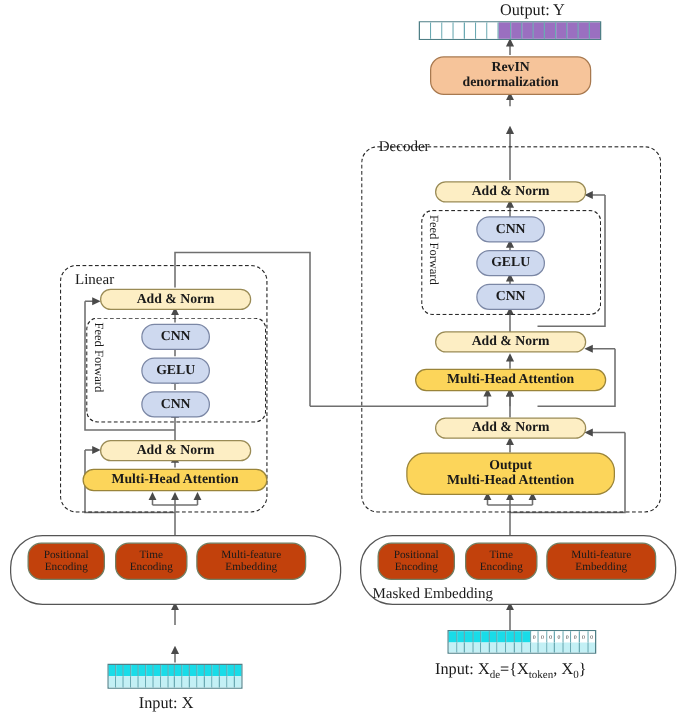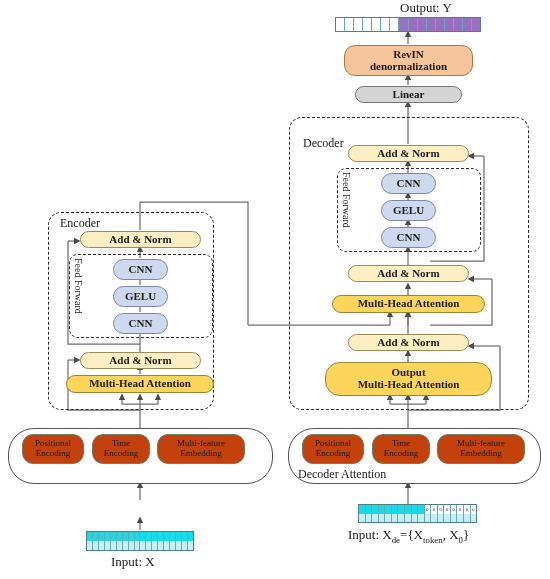--- a/index.html
+++ b/index.html
@@ -143,24 +143,23 @@
         <div class="cell pu" style="background: rgb(154, 111, 192);"></div>
         <div class="cell pu" style="background: rgb(154, 111, 192);"></div>
       </div>
     </div>
 
   <div class="box rnd c-revin" style="left:344px;top:45px;width:129px;height:31px;flex-direction:column;">
     <span class="t11">RevIN</span>
     <span class="t11">denormalization</span>
   </div>
 
-  <div class="box pill c-linear t11" style="left:355px;top:86px;width:107px;height:17px;">Linear</div>
 
   <div class="dash" style="left:289px;top:117px;width:240px;height:293px;"></div>
-  <div class="lbl t12" style="left:303px;top:136px;">Decoder</div>
+  <div class="lbl t12" style="left:303px;top:110px;">Decoder</div>
 
   <div class="box pill c-addnorm t11" style="left:348px;top:145px;width:121px;height:17px;">Add &amp; Norm</div>
 
   <div class="dash dash-ff" style="left:337px;top:168px;width:144px;height:84px;"></div>
   <div class="vlbl t10" style="left:352px;top:172px;transform:rotate(90deg);">Feed Forward</div>
 
   <div class="box rnd c-cnn t11" style="left:381px;top:173px;width:55px;height:21px;">CNN</div>
   <div class="box rnd c-cnn t11" style="left:381px;top:200px;width:55px;height:21px;">GELU</div>
   <div class="box rnd c-cnn t11" style="left:381px;top:227px;width:55px;height:21px;">CNN</div>
 
@@ -169,21 +168,21 @@
   <div class="box pill c-attn t11" style="left:332px;top:295px;width:153px;height:18px;">Multi-Head  Attention</div>
 
   <div class="box pill c-addnorm t11" style="left:348px;top:334px;width:121px;height:17px;">Add &amp; Norm</div>
 
   <div class="box rnd c-attn" style="left:325px;top:362px;width:167px;height:34px;flex-direction:column;border-radius:15px;">
     <span class="t11">Output</span>
     <span class="t11">Multi-Head  Attention</span>
   </div>
 
   <div class="dash" style="left:48px;top:212px;width:166px;height:198px;"></div>
-  <div class="lbl t12" style="left:60px;top:216px;">Encoder</div>
+  <div class="lbl t12" style="left:60px;top:216px;">Linear</div>
 
   <div class="box pill c-addnorm t11" style="left:80px;top:231px;width:121px;height:17px;">Add &amp; Norm</div>
 
   <div class="dash dash-ff" style="left:69px;top:254px;width:144px;height:84px;"></div>
   <div class="vlbl t10" style="left:84px;top:258px;transform:rotate(90deg);">Feed Forward</div>
 
   <div class="box rnd c-cnn t11" style="left:113px;top:259px;width:55px;height:21px;">CNN</div>
   <div class="box rnd c-cnn t11" style="left:113px;top:286px;width:55px;height:21px;">GELU</div>
   <div class="box rnd c-cnn t11" style="left:113px;top:313px;width:55px;height:21px;">CNN</div>
 
@@ -211,21 +210,21 @@
     <span class="t9">Encoding</span>
   </div>
   <div class="box rnd c-embed" style="left:372px;top:434px;width:58px;height:30px;flex-direction:column;">
     <span class="t9">Time</span>
     <span class="t9">Encoding</span>
   </div>
   <div class="box rnd c-embed" style="left:437px;top:434px;width:88px;height:30px;flex-direction:column;">
     <span class="t9">Multi-feature</span>
     <span class="t9">Embedding</span>
   </div>
-  <div class="lbl t12" style="left:298px;top:467px;">Decoder Attention</div>
+  <div class="lbl t12" style="left:298px;top:467px;">Masked Embedding</div>
 
 
   <div class="seqwrap" id="seq-enc-in" style="left:86px;top:531px;width:108px;height:20px;">
       <div class="seqrow">
         <div class="cell cy-d" style="background: rgb(25, 220, 232);"></div>
         <div class="cell cy-d" style="background: rgb(25, 220, 232);"></div>
         <div class="cell cy-d" style="background: rgb(25, 220, 232);"></div>
         <div class="cell cy-d" style="background: rgb(25, 220, 232);"></div>
         <div class="cell cy-d" style="background: rgb(25, 220, 232);"></div>
         <div class="cell cy-d" style="background: rgb(25, 220, 232);"></div>

